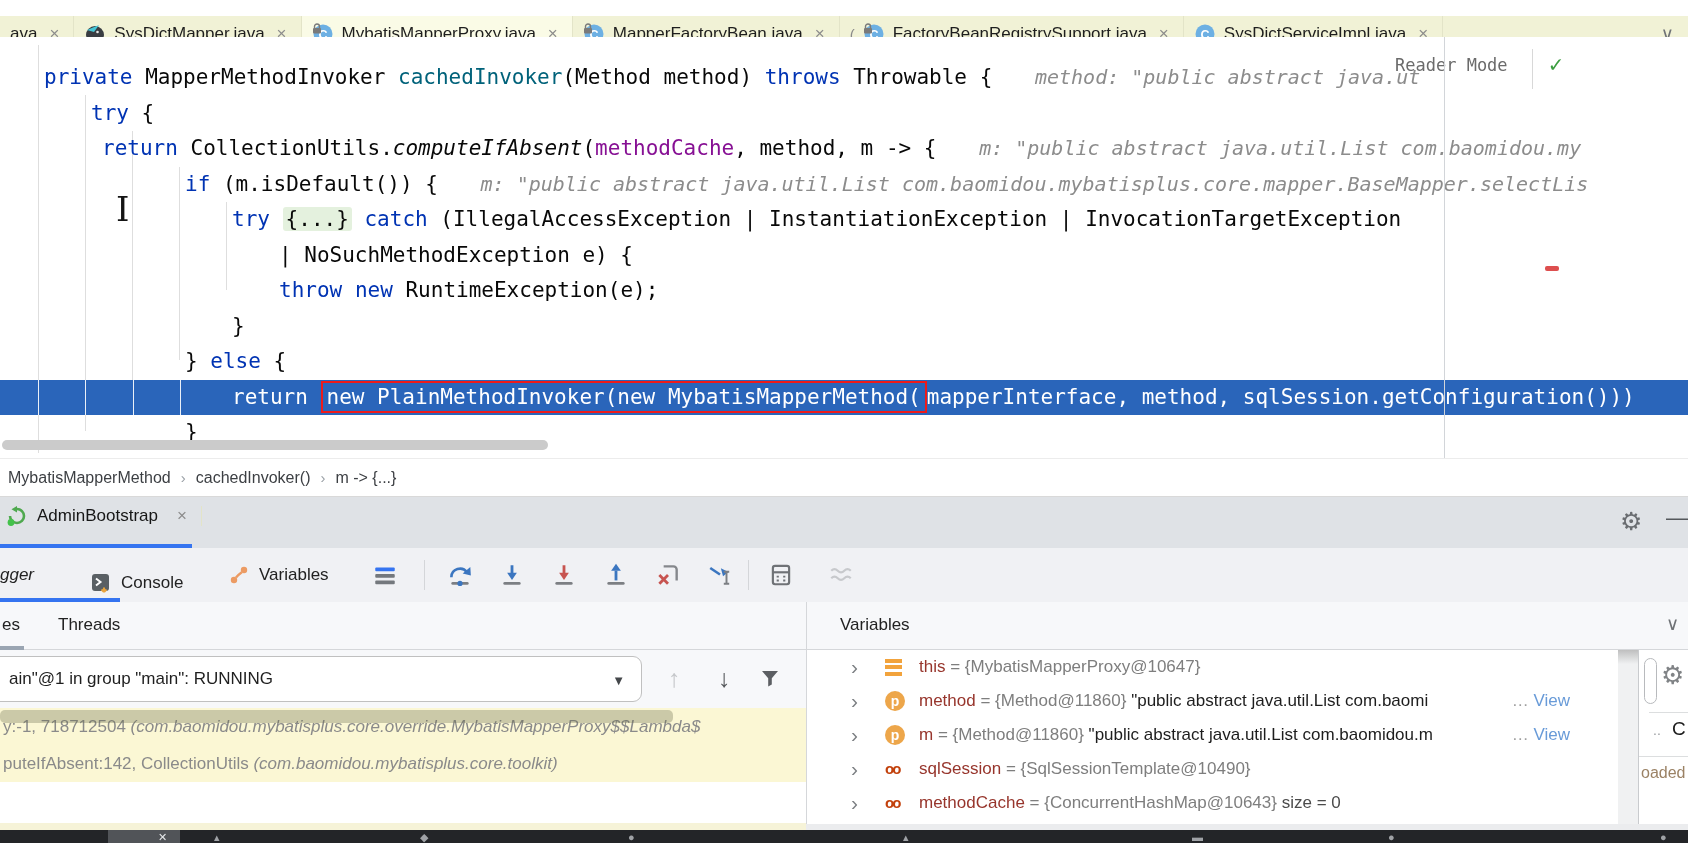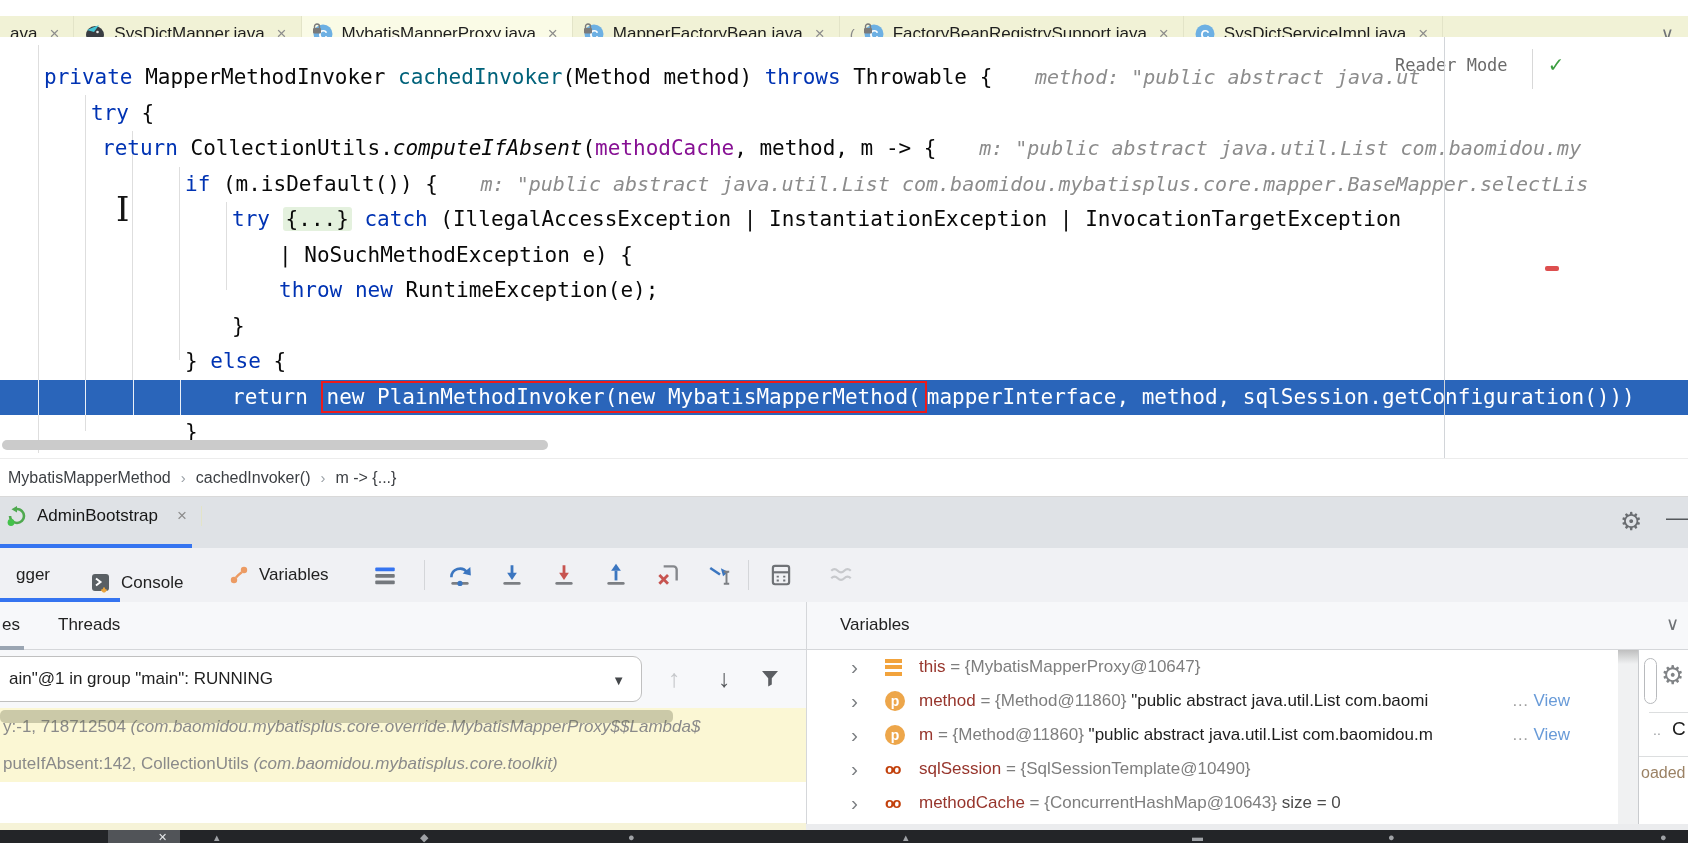--- a/index.html
+++ b/index.html
@@ -261,21 +261,21 @@
       </span>
       <span>AdminBootstrap</span>
       <span class="tab .close" style="color:#8c8c8c;">×</span>
     </div>
     <div class="dbg-underline"></div>
     <div class="dbg-gear">⚙</div>
     <div class="dbg-min">—</div>
   </div>
 
   <div class="dbg-toolbar">
-    <div class="tb-item" style="left:16px;">
+    <div class="tb-item" style="left:0;font-style:italic;">
       <span>gger</span>
     </div>
     <div class="gger-underline"></div>
     <div class="tb-item" style="left:90px;margin-top:8px;">
       <span class="tab-icon">
         <svg width="22" height="22" viewBox="0 0 22 22">
             <rect x="2" y="2" width="17" height="17" rx="3" fill="#5a6064"></rect>
             <path d="M6 6.5l4.5 3.5L6 13.5" stroke="#fff" stroke-width="2" fill="none"></path>
             <path d="M14 20v-4.5M14 20l-2.5-2.5M14 20l2.5-2.5" stroke="#e8a33d" stroke-width="2" fill="none"></path>
           </svg>

